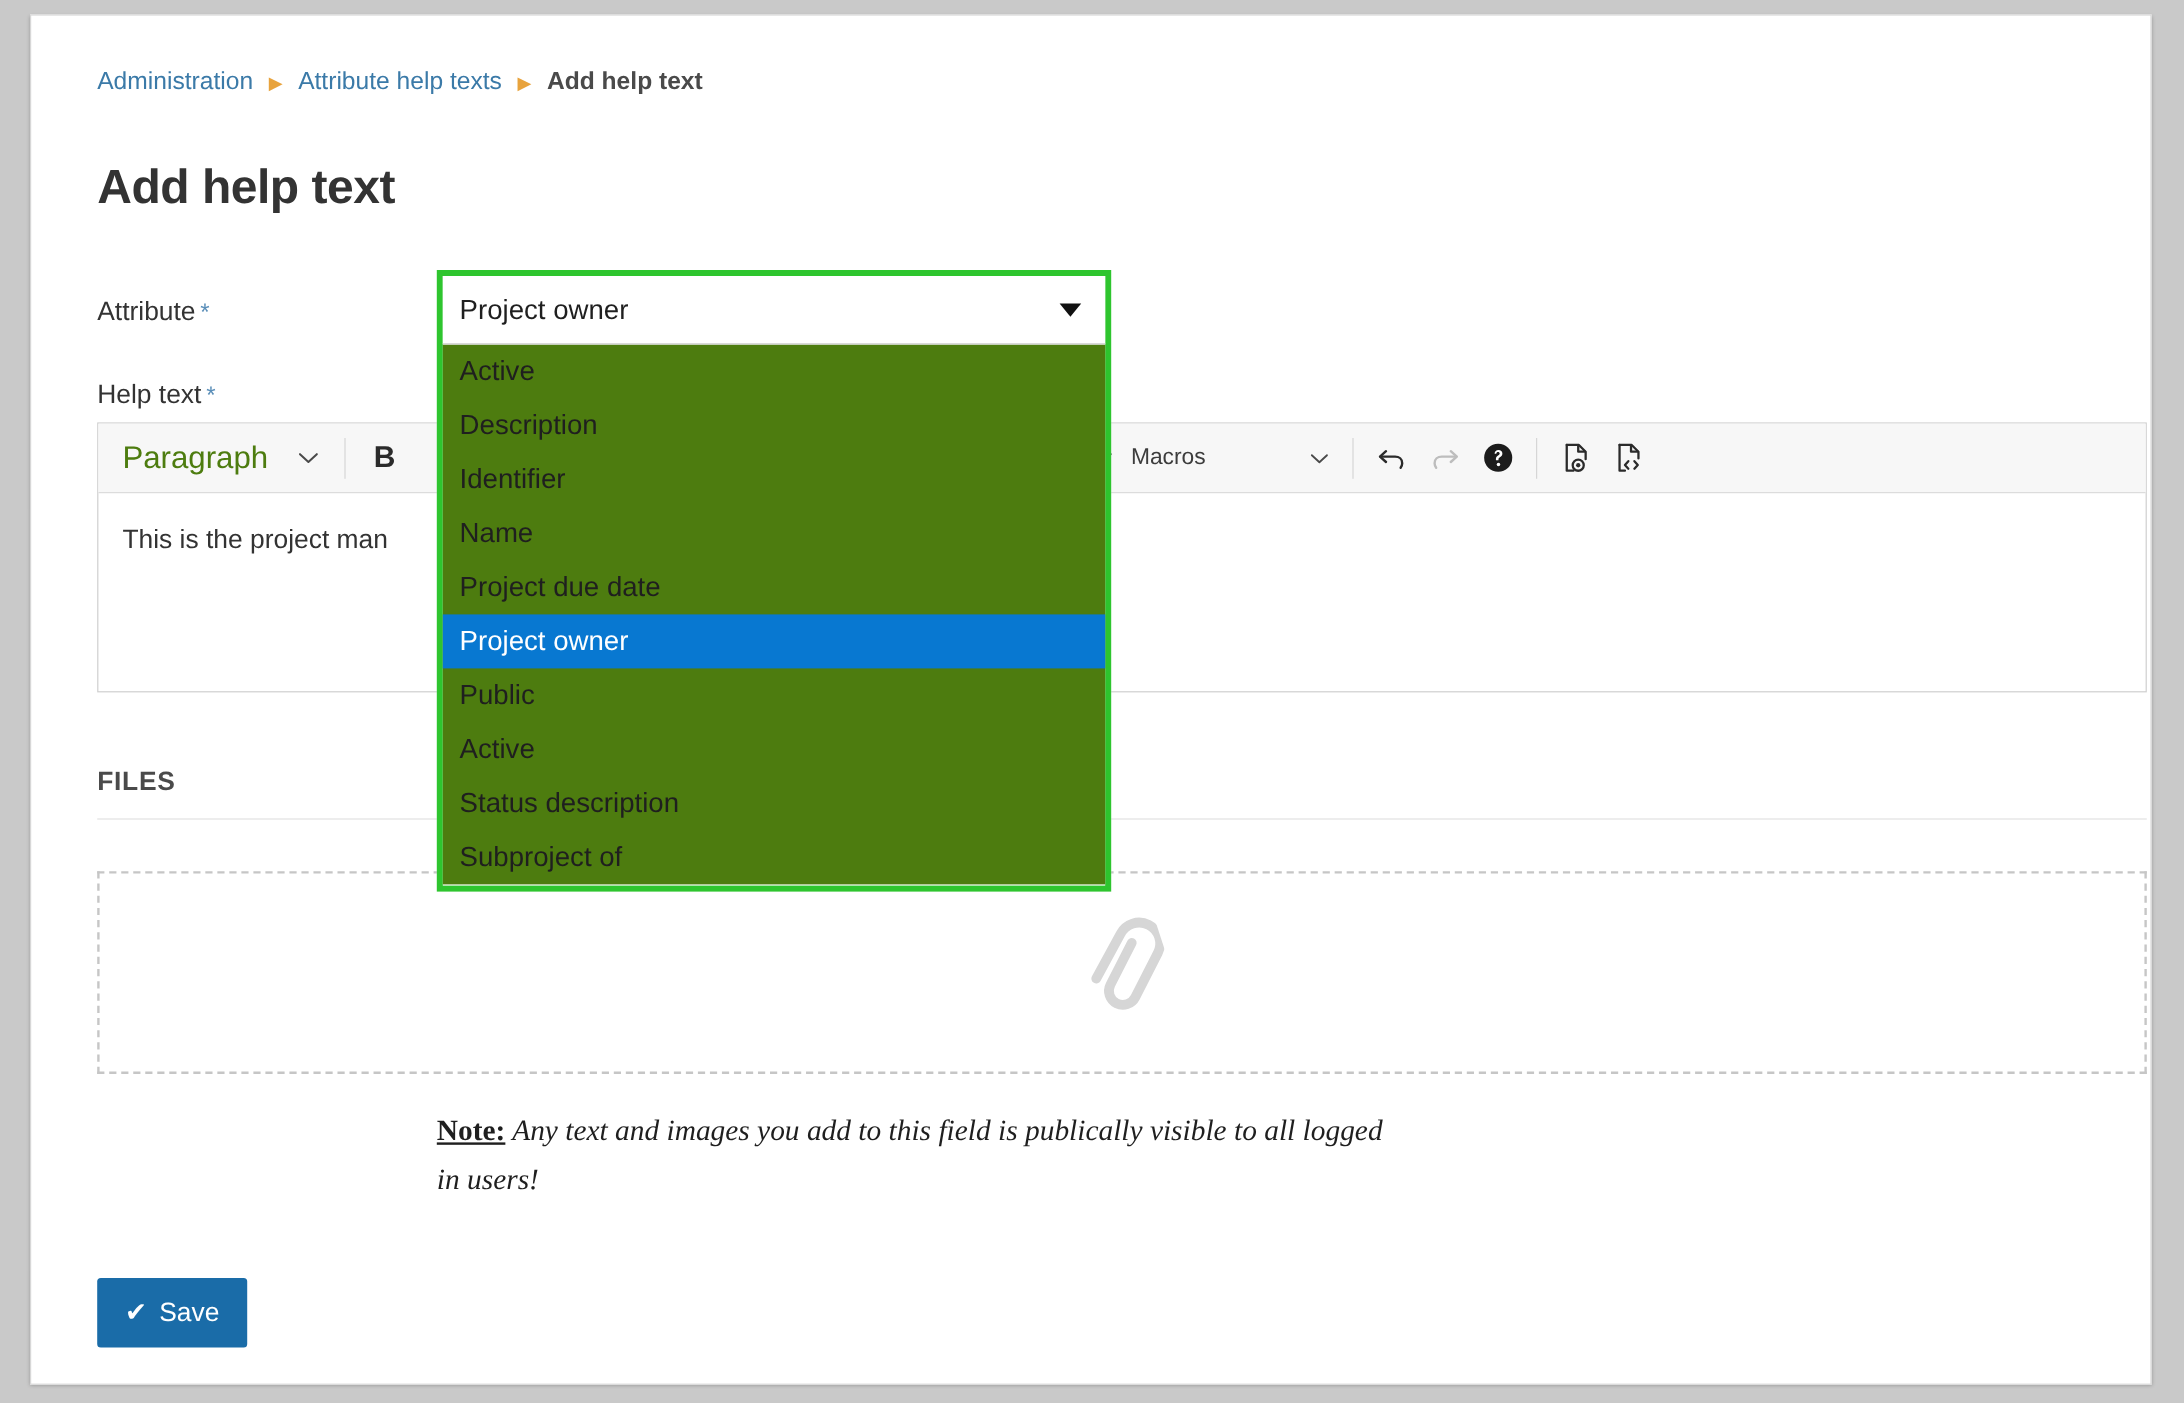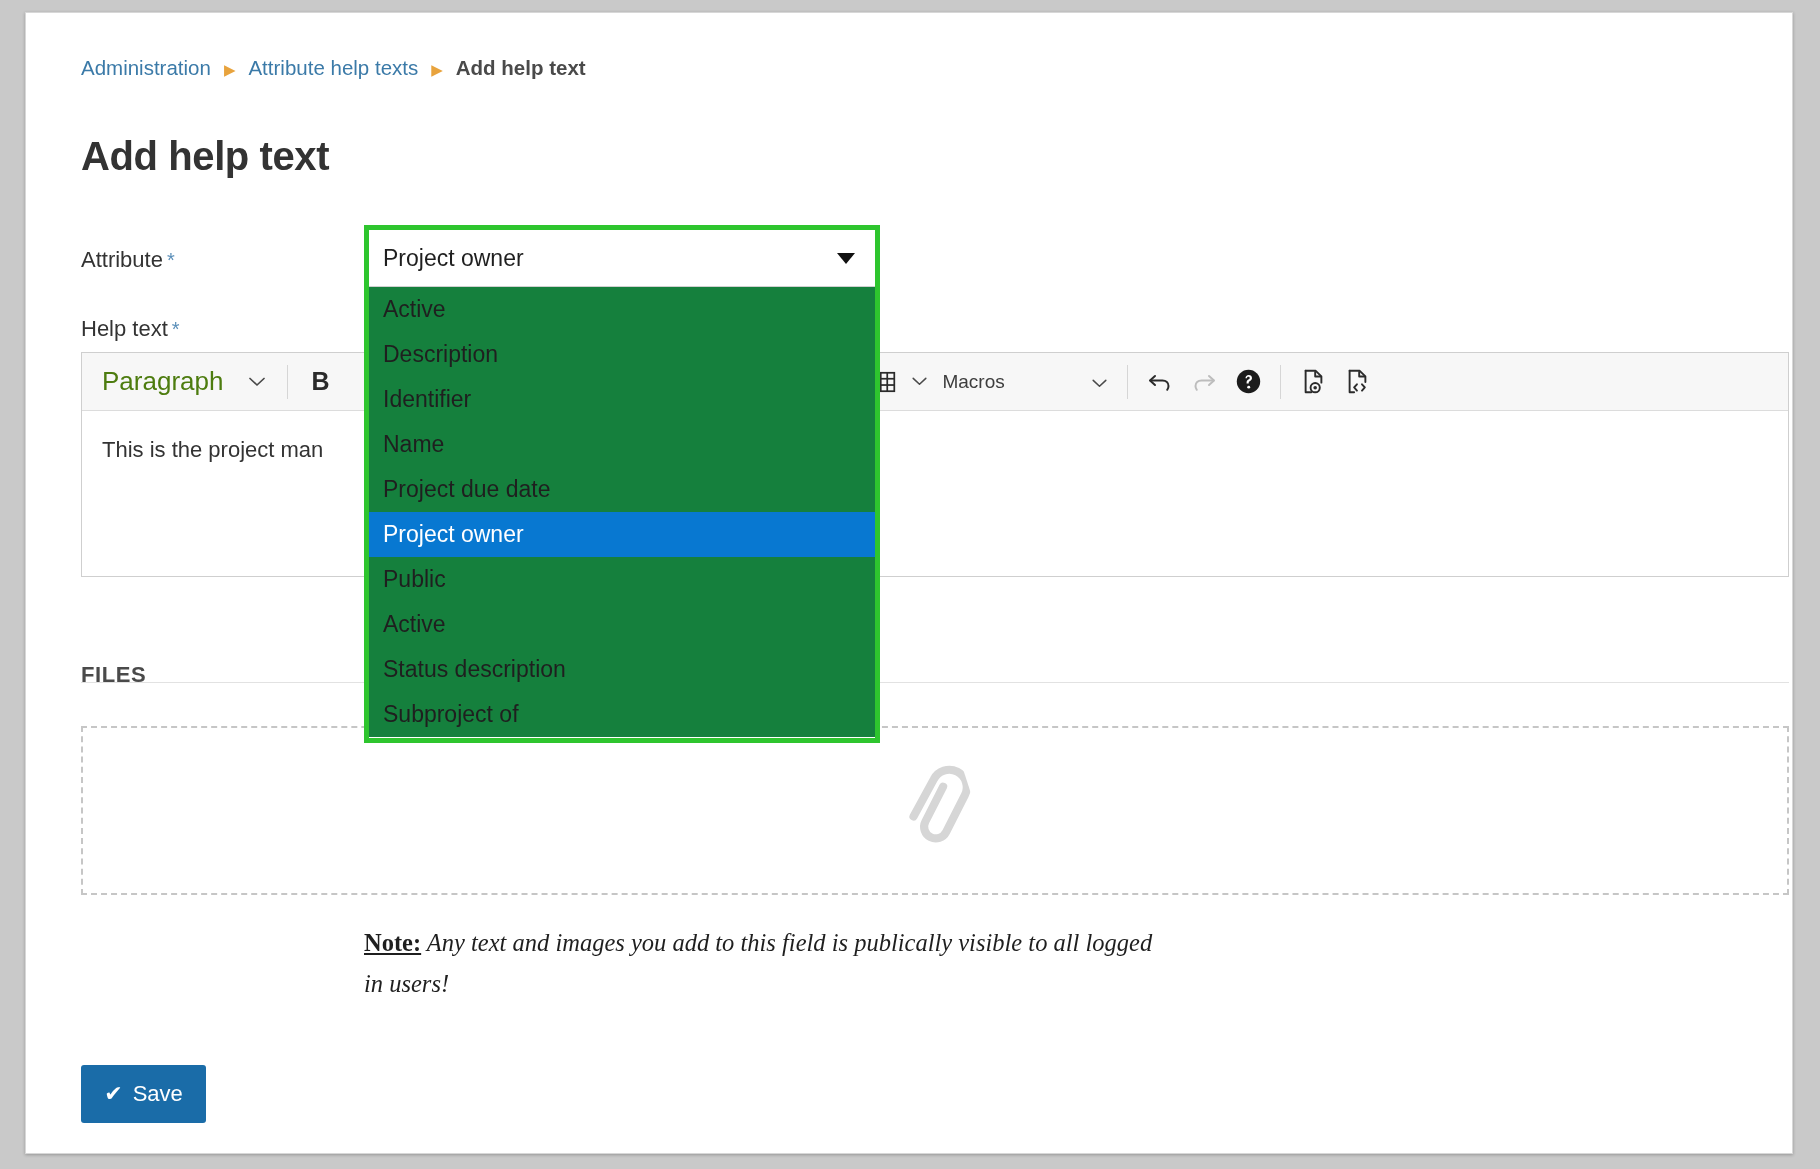--- a/index.html
+++ b/index.html
@@ -128,21 +128,20 @@
   }
 
   
   .files-heading {
     position: absolute;
     left: 55px; top: 625px;
     font-size: 22px;
     font-weight: bold;
     color: #4a4a4a;
     letter-spacing: 0.6px;
-    margin-top: 24px;
   }
   .files-rule {
     position: absolute;
     left: 55px; top: 669px;
     width: 1708px; height: 1;
     border-top: 1px solid #e2e2e2;
   }
   .dropzone {
     position: absolute;
     left: 55px; top: 713px;
@@ -185,21 +184,21 @@
     font-size: 22px;
     font-family: "Liberation Sans", sans-serif;
     cursor: pointer;
   }
   .save-btn .check { font-size: 22px; line-height: 1; }
 
   
   .select-highlight {
     position: absolute;
     left: 338px; top: 212px;
-    width: 516px; height: 518px;
+    width: 562px; height: 518px;
     border: 5px solid #2ec52e;
     background: #ffffff;
     z-index: 40;
   }
   .select-box {
     position: relative;
     height: 57px;
     border-bottom: 1px solid #d0d0d0;
     display: flex; align-items: center;
     padding: 0 16px 0 14px;
@@ -212,21 +211,21 @@
     flex: 1;
   }
   .select-arrow {
     width: 0; height: 0;
     border-left: 9px solid transparent;
     border-right: 9px solid transparent;
     border-top: 11px solid #111111;
     margin-right: 4px;
   }
   .option-list {
-    background: #15803d;
+    background: #4d7c0f;
     padding: 0;
     margin: 0;
     list-style: none;
     text-align: right;
   }
   .option {
     height: 45px;
     display: flex; align-items: center;
     padding: 0 14px;
     font-size: 23px;

